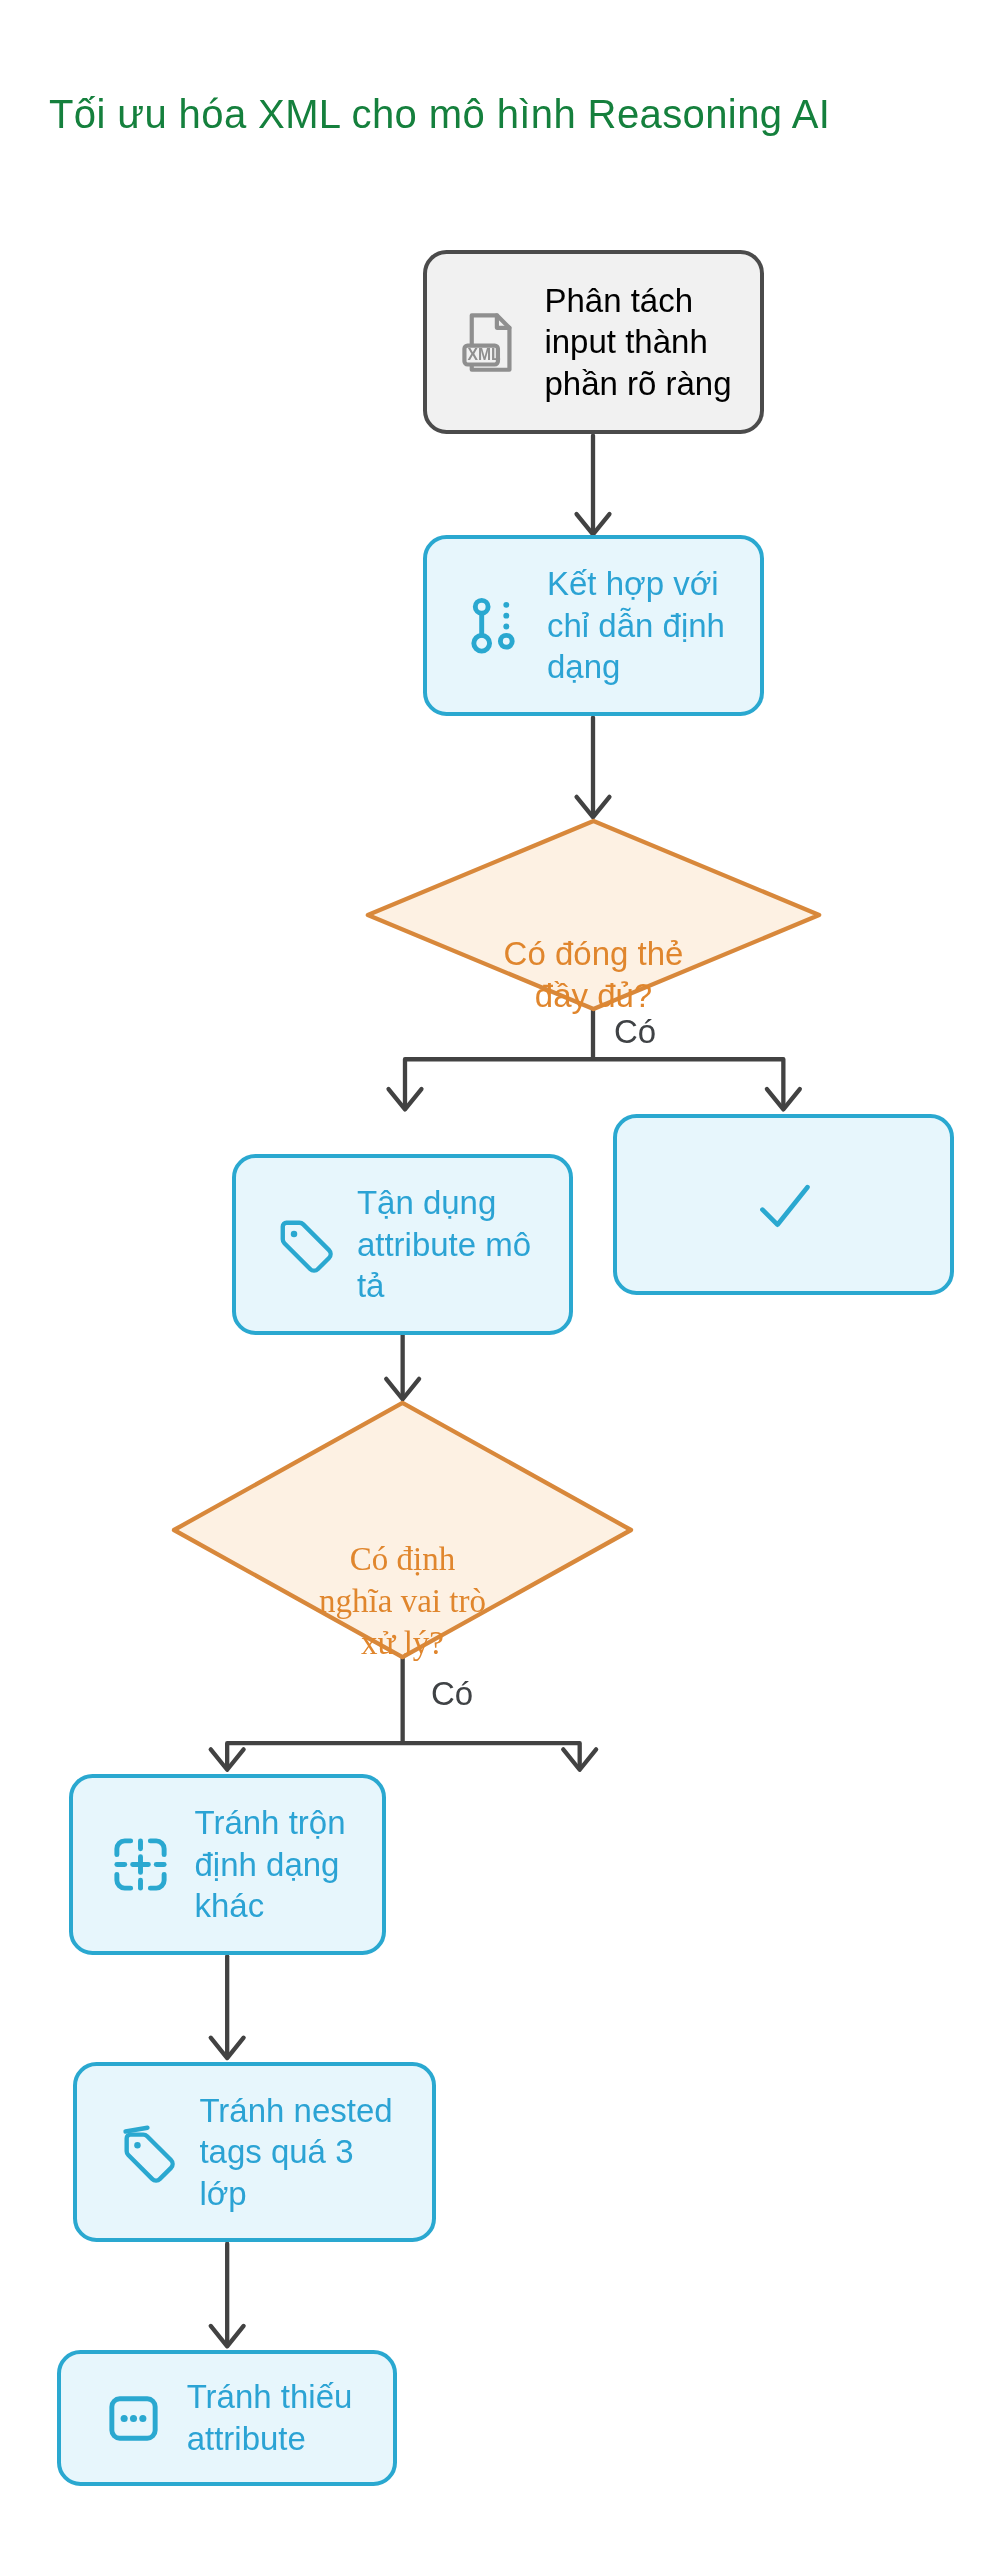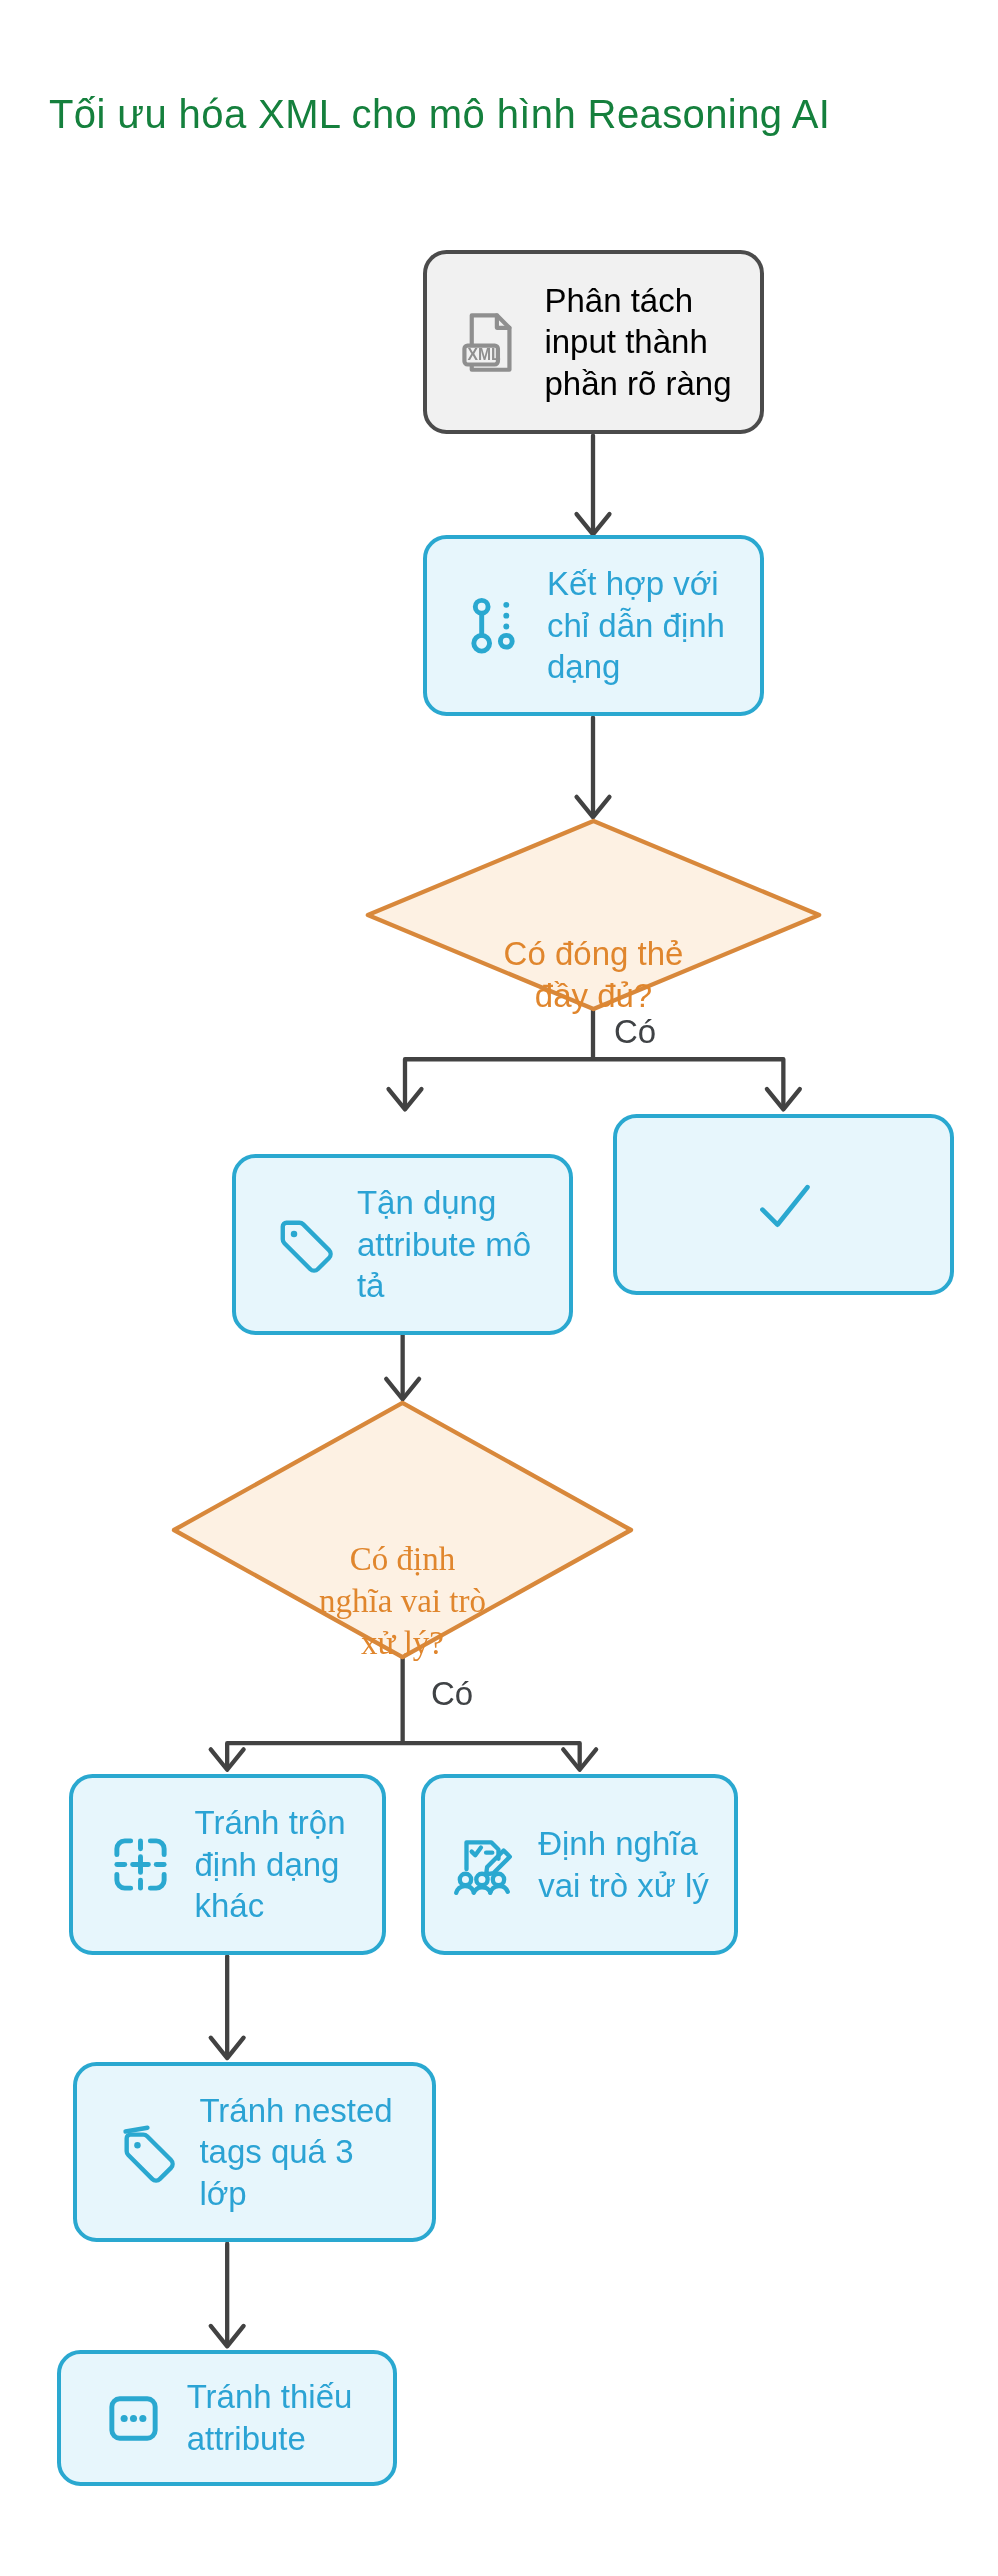--- a/index.html
+++ b/index.html
@@ -185,38 +185,20 @@
         <path d="M8 32 H16"></path>
         <path d="M56 32 H48"></path>
         <path d="M32 24 V40 M24 32 H40"></path>
       </svg>
     </span>
     <span class="label">Tránh trộn
 định dạng
 khác</span>
   </div>
 
-  <div class="node" style="left:421px;top:1774px;width:317px;height:181px;">
-    <span class="icon">
-      <svg width="66" height="66" viewBox="0 0 64 64" fill="none" stroke="currentColor" stroke-width="4.2" stroke-linecap="round" stroke-linejoin="round">
-        <path d="M16 36 V10 H40 L47 17 V26"></path>
-        <path d="M21 19 L24.5 22.5 L30 15"></path>
-        <path d="M35 20 H41"></path>
-        <path d="M36 34 L52 18 L58 24 L42 40 L35 41 Z"></path>
-        <circle cx="15" cy="46" r="5.5"></circle>
-        <circle cx="31" cy="46" r="5.5"></circle>
-        <circle cx="47" cy="46" r="5.5"></circle>
-        <path d="M6 59 A9 9 0 0 1 23 58"></path>
-        <path d="M23 59 A9 9 0 0 1 39 58"></path>
-        <path d="M39 59 A9 9 0 0 1 56 58"></path>
-      </svg>
-    </span>
-    <span class="label">Định nghĩa
-vai trò xử lý</span>
-  </div>
 
   <div class="node" style="left:47px;top:2062px;width:363px;height:180px;margin-left:26px;">
     <span class="icon">
       <svg width="61" height="61" viewBox="0 0 64 64" fill="none" stroke="currentColor" stroke-width="4.6" stroke-linecap="round" stroke-linejoin="round">
         <path d="M10 10 L33 6"></path>
         <path d="M57.7 39.9 L32.7 14.9 A5.8 5.8 0 0 0 28.6 13.2 H15.1 A3.9 3.9 0 0 0 11.2 17.1 V30.6 A5.8 5.8 0 0 0 12.9 34.7 L37.9 59.7 A5.8 5.8 0 0 0 46.1 59.7 L57.7 48.1 A5.8 5.8 0 0 0 57.7 39.9 Z"></path>
         <circle cx="22.5" cy="24.5" r="3.4" fill="currentColor" stroke="none"></circle>
       </svg>
     </span>
     <span class="label">Tránh nested

